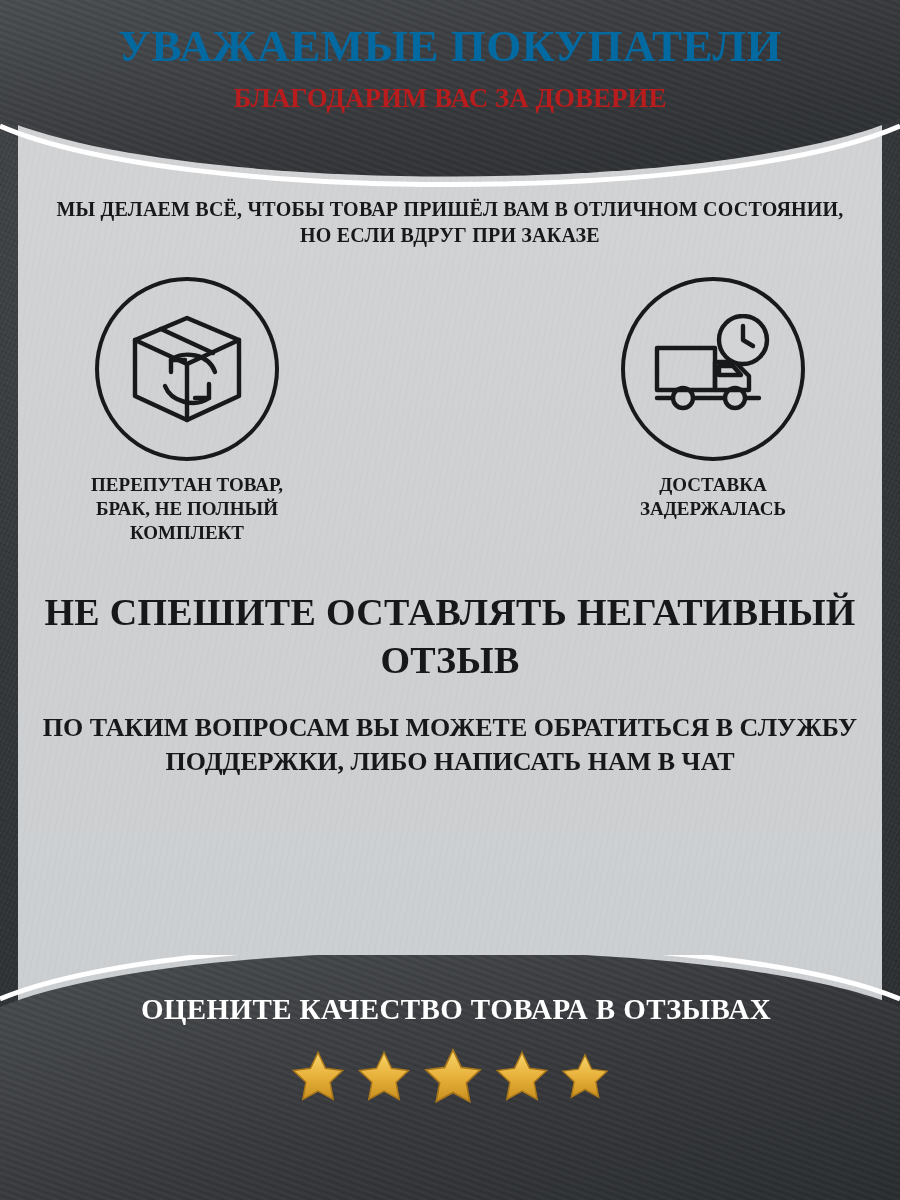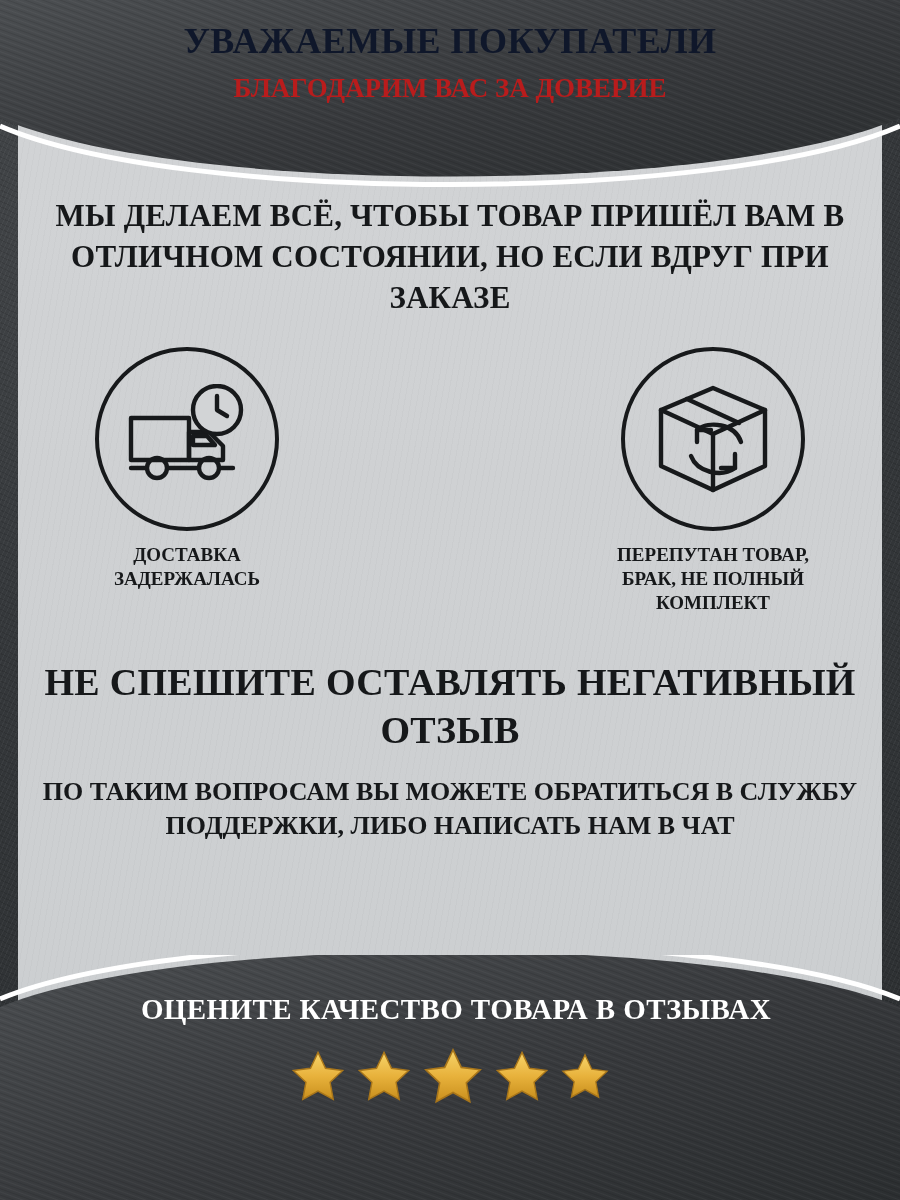--- a/index.html
+++ b/index.html
@@ -57,24 +57,24 @@
   .footer-band svg { display: block; width: 900px; height: 245px; }
 
   
   .header-text {
     position: absolute;
     left: 0; right: 0; top: 22px;
     text-align: center;
     z-index: 5;
   }
   .header-title {
-    font-size: 36px;
+    font-size: 45px;
     font-weight: bold;
     letter-spacing: 0.5px;
-    color: #0f172a;
+    color: #0369a1;
     text-transform: uppercase;
     line-height: 1.1;
   }
   .header-sub {
     margin-top: 10px;
     font-size: 27px;
     font-weight: bold;
     color: #b91c1c;
     text-transform: uppercase;
     line-height: 1.22;
@@ -84,21 +84,21 @@
   .body-wrap {
     position: absolute;
     left: 40px;
     right: 40px;
     top: 196px;
     z-index: 4;
     text-align: center;
     color: #16181a;
   }
   .lead {
-    font-size: 31px;
+    font-size: 20px;
     font-weight: bold;
     text-transform: uppercase;
     line-height: 1.32;
     letter-spacing: 0.2px;
     padding: 0 8px;
   }
 
   
   .icons-row {
     display: flex;
@@ -135,21 +135,21 @@
   
   .headline {
     margin-top: 42px;
     font-size: 38px;
     font-weight: bold;
     text-transform: uppercase;
     line-height: 1.28;
     letter-spacing: 0.3px;
   }
   .note {
-    margin-top: 20px;
+    margin-top: 26px;
     font-size: 26px;
     font-weight: bold;
     text-transform: uppercase;
     line-height: 1.32;
   }
 
   
   .footer-content {
     position: absolute;
     left: 0; right: 0; bottom: 0;
@@ -212,56 +212,56 @@
   </div>
 
   <div class="body-wrap">
 
     <div class="lead">МЫ ДЕЛАЕМ ВСЁ, ЧТОБЫ ТОВАР ПРИШЁЛ ВАМ В ОТЛИЧНОМ СОСТОЯНИИ, НО ЕСЛИ ВДРУГ ПРИ ЗАКАЗЕ</div>
 
     <div class="icons-row">
 
       <div class="icon-item">
         <div class="icon-circle">
-          <svg width="128" height="110" viewBox="0 0 128 110" fill="none" stroke="#17191b" stroke-width="4.4" stroke-linecap="round" stroke-linejoin="round" aria-hidden="true">
-
-            <path d="M8,34 H66 V76 H8 Z"></path>
-
-            <path d="M66,48 H86 L100,62 V76 H66 Z"></path>
-
-            <path d="M70,52 H84 L92,61 H70 Z"></path>
-
-            <circle cx="34" cy="84" r="10"></circle>
-            <circle cx="86" cy="84" r="10"></circle>
-
-            <path d="M8,84 H22 M46,84 H74 M98,84 H110"></path>
-
-            <circle cx="94" cy="26" r="24" fill="#d2d4d6"></circle>
-            <path d="M94,12 V26 L104,32"></path>
-          </svg>
-        </div>
-        <div class="icon-caption">ДОСТАВКА ЗАДЕРЖАЛАСЬ</div>
-      </div>
-
-      <div class="icon-item">
-        <div class="icon-circle">
           <svg width="124" height="118" viewBox="0 0 124 118" fill="none" stroke="#17191b" stroke-width="4.4" stroke-linecap="round" stroke-linejoin="round" aria-hidden="true">
 
             <path d="M62,8 L114,30 L114,86 L62,110 L10,86 L10,30 Z"></path>
             <path d="M10,30 L62,54 L114,30"></path>
             <path d="M62,54 L62,110"></path>
             <path d="M36,19 L88,43"></path>
 
             <path d="M46,62 L46,50 L60,50"></path>
             <path d="M46,50 C58,40 84,44 90,62"></path>
             <path d="M84,74 L84,88 L70,88"></path>
             <path d="M84,88 C70,98 46,92 40,76"></path>
           </svg>
         </div>
         <div class="icon-caption">ПЕРЕПУТАН ТОВАР, БРАК, НЕ ПОЛНЫЙ КОМПЛЕКТ</div>
+      </div>
+
+      <div class="icon-item">
+        <div class="icon-circle">
+          <svg width="128" height="110" viewBox="0 0 128 110" fill="none" stroke="#17191b" stroke-width="4.4" stroke-linecap="round" stroke-linejoin="round" aria-hidden="true">
+
+            <path d="M8,34 H66 V76 H8 Z"></path>
+
+            <path d="M66,48 H86 L100,62 V76 H66 Z"></path>
+
+            <path d="M70,52 H84 L92,61 H70 Z"></path>
+
+            <circle cx="34" cy="84" r="10"></circle>
+            <circle cx="86" cy="84" r="10"></circle>
+
+            <path d="M8,84 H22 M46,84 H74 M98,84 H110"></path>
+
+            <circle cx="94" cy="26" r="24" fill="#d2d4d6"></circle>
+            <path d="M94,12 V26 L104,32"></path>
+          </svg>
+        </div>
+        <div class="icon-caption">ДОСТАВКА ЗАДЕРЖАЛАСЬ</div>
       </div>
 
 
     </div>
 
     <div class="headline">НЕ СПЕШИТЕ ОСТАВЛЯТЬ НЕГАТИВНЫЙ ОТЗЫВ</div>
     <div class="note">ПО ТАКИМ ВОПРОСАМ ВЫ МОЖЕТЕ ОБРАТИТЬСЯ В СЛУЖБУ ПОДДЕРЖКИ, ЛИБО НАПИСАТЬ НАМ В ЧАТ</div>
 
   </div>
 

